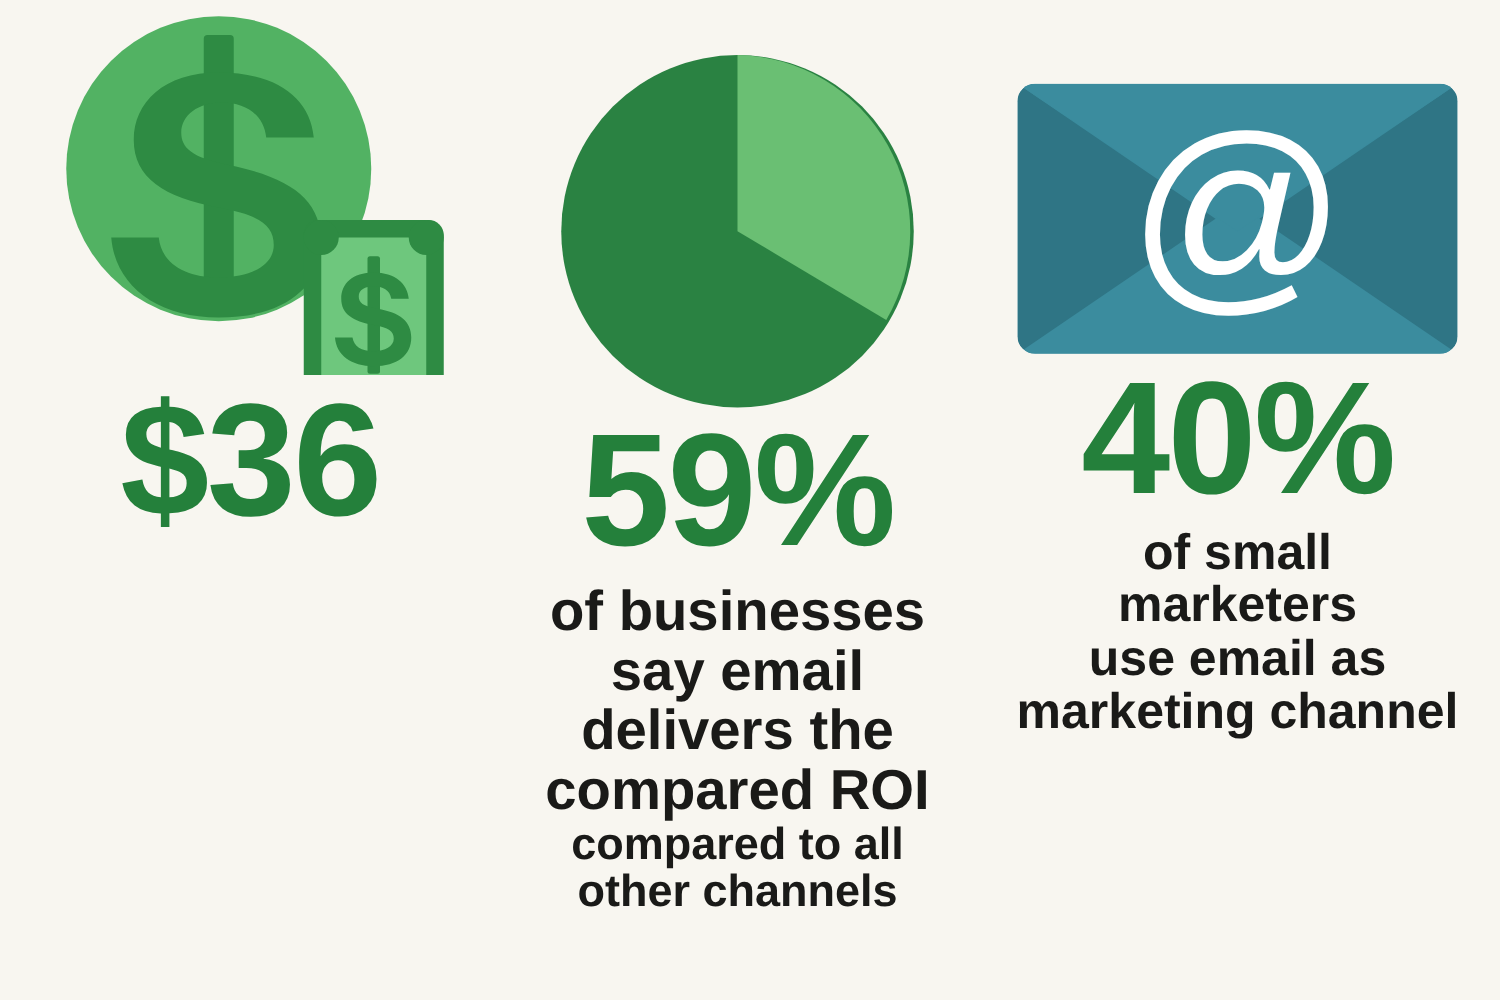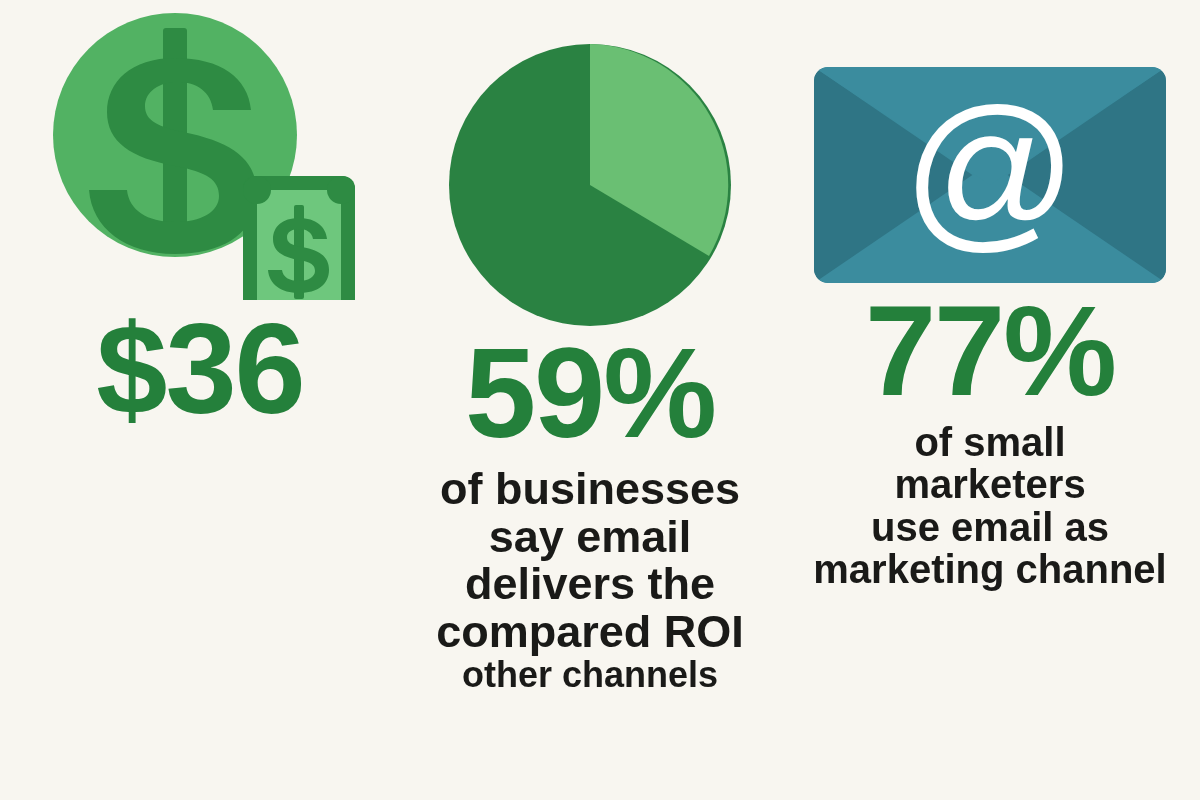--- a/index.html
+++ b/index.html
@@ -147,20 +147,21 @@
       </svg>
     </div>
     <div class="big-number bn-2">59%</div>
     <div class="caption cap-2">
       <span class="cap-line">of businesses</span>
       <span class="cap-line">say email</span>
       <span class="cap-line">delivers the</span>
       <span class="cap-line">compared ROI</span>
     </div>
     <div class="caption-small">
+      <span class="cap-line">compared to all</span>
       <span class="cap-line">other channels</span>
     </div>
   </div>
 
   <div class="stat-column col-3">
     <div class="icon-slot icon-slot-3">
       <svg width="352" height="216" viewBox="0 0 352 216" aria-hidden="true">
         <defs>
           <clipPath id="envClip">
             <rect x="0" y="0" width="352" height="216" rx="14"></rect>
@@ -171,21 +172,21 @@
           <path d="M0 0 L176 120 L0 216 Z" fill="#2f7585"></path>
           <path d="M352 0 L176 120 L352 216 Z" fill="#2f7585"></path>
           <path d="M0 216 L176 96 L352 216 Z" fill="#3b8c9e"></path>
           <path d="M0 0 L352 0 L176 118 Z" fill="#3b8c9e"></path>
         </g>
         <g>
           <text x="176" y="162" text-anchor="middle" font-family="'Liberation Sans', sans-serif" font-size="172" fill="#ffffff">@</text>
         </g>
       </svg>
     </div>
-    <div class="big-number bn-3">77%</div>
+    <div class="big-number bn-3">40%</div>
     <div class="caption cap-3">
       <span class="cap-line">of small</span>
       <span class="cap-line">marketers</span>
       <span class="cap-line">use email as</span>
       <span class="cap-line">marketing channel</span>
     </div>
   </div>
 
 </div>
 

